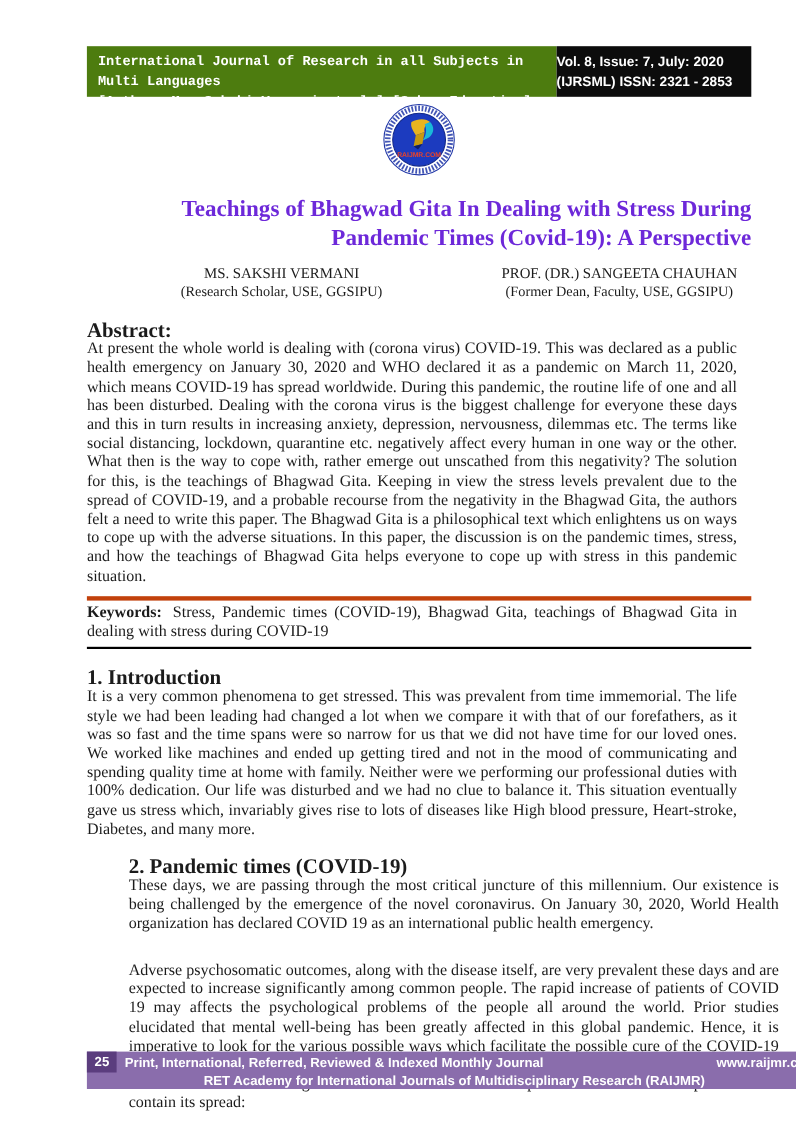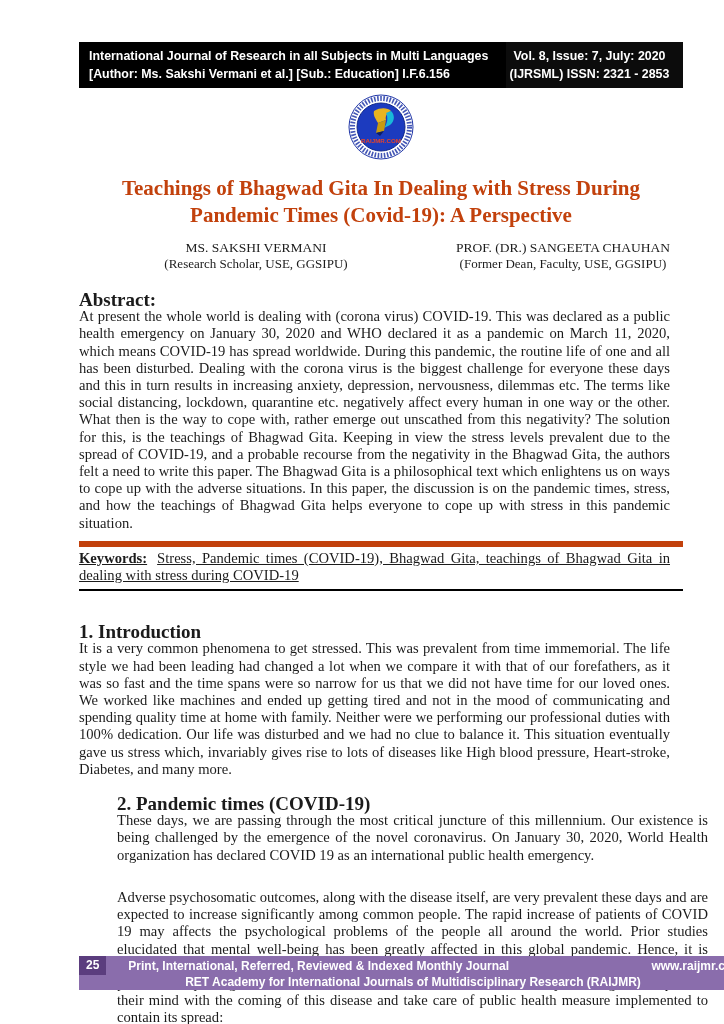--- a/index.html
+++ b/index.html
@@ -6,56 +6,56 @@
   html,body { background:#ffffff; }
   .page {
     position:relative; width:724px; height:1024px; background:#ffffff;
     font-family:"Liberation Serif", serif; color:#1b1b1b; overflow:hidden;
   }
   .content { position:absolute; left:79px; top:0; width:604px; }
 
   
   .header-band { display:flex; margin-top:42px; height:46px;
     font-family:"Liberation Sans", sans-serif; font-weight:bold; }
-  .header-left { background:#000000; flex:0 0 427px; color:#ffffff;
-    padding:5px 4px 0 10px; font-size:12.4px; line-height:18px; }
-  .header-right { background:#0c0c0c; flex:1; color:#ffffff; text-align:center;
+  .header-left { background:#4d7c0f; flex:0 0 427px; color:#ffffff;
+    padding:5px 4px 0 10px; font-size:12.4px; line-height:18px;font-family:Liberation Mono, monospace; }
+  .header-right { background:#0c0c0c; flex:1; color:#ffffff; text-align:left;
     padding:5px 10px 0 0; font-size:12.4px; line-height:18px; }
 
   
   .logo-wrap { width:66px; margin:6px auto 0 auto; }
 
   
-  .paper-title { margin-top:11px; text-align:center; font-weight:bold;
-    font-size:21px; line-height:27px; color:#c2410c; }
+  .paper-title { margin-top:11px; text-align:right; font-weight:bold;
+    font-size:21px; line-height:27px; color:#6d28d9; }
   .authors { position:relative; height:34px; margin-top:11px; }
   .author { position:absolute; text-align:center; width:300px; }
   .author .name { font-size:13.5px; line-height:16px; }
   .author .affil { font-size:13px; line-height:16px; }
   .author-1 { left:27px; }
   .author-2 { left:334px; }
 
   
   .bodytext { width:591px; font-size:14.6px; line-height:17.2px; text-align:justify; }
   .sec-head { font-weight:bold; font-size:19px; line-height:17.2px; }
   .abstract-block { margin-top:17px; }
-  .keywords-block { margin-top:9px; border-top:6px solid #c2410c; border-bottom:2.5px solid #000;
-    padding:3px 0 5px 0; width:604px;text-decoration:underline; }
+  .keywords-block { margin-top:9px; border-top:4px solid #c2410c; border-bottom:2.5px solid #000;
+    padding:3px 0 5px 0; width:604px; }
   .keywords-block .kw-label { font-weight:bold; margin-right:10px; }
-  .section-1 { margin-top:32px; }
+  .section-1 { margin-top:18px; }
   .section-2 { margin-top:17px;margin-left:38px; }
   .para-gap { margin-top:25px; }
 
   
   .footer-band { position:absolute; top:956px; left:79px; width:668px; height:34px;
     background:#8a6dac; color:#ffffff; font-family:"Liberation Sans", sans-serif;
     font-weight:bold; font-size:12px; }
   .footer-row1 { display:flex; align-items:flex-start; line-height:16px; padding-top:2px; }
   .page-num { background:#5b3d7e; padding:1px 7px 2px 7px; margin-top:-2px; }
-  .footer-left-text { margin-left:22px; flex:1; }
+  .footer-left-text { margin-left:7px; flex:1; }
   .footer-site { margin-right:4px; }
   .footer-row2 { text-align:center; line-height:15px; }
 </style>
 </head>
 <body>
 
 <div class="page">
   <div class="content">
 
     <div class="header-band">

